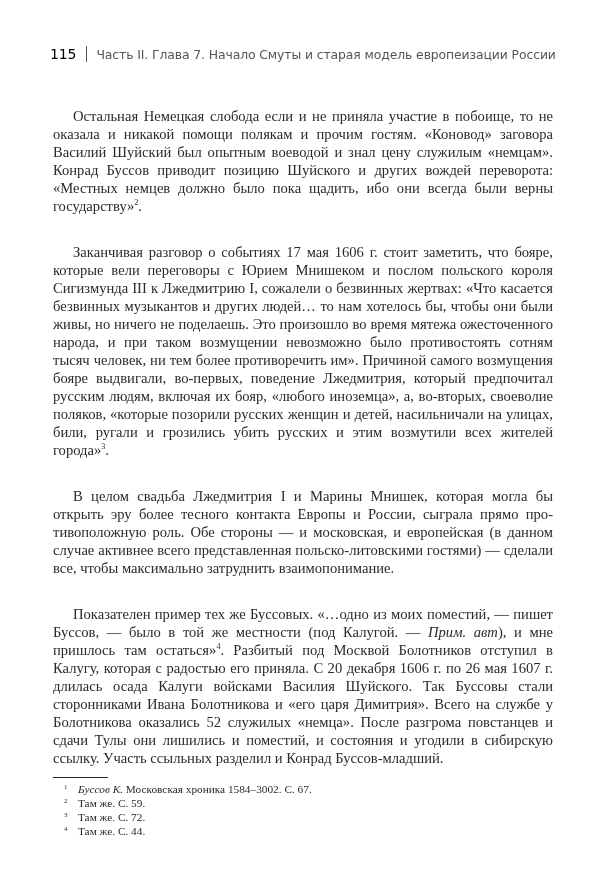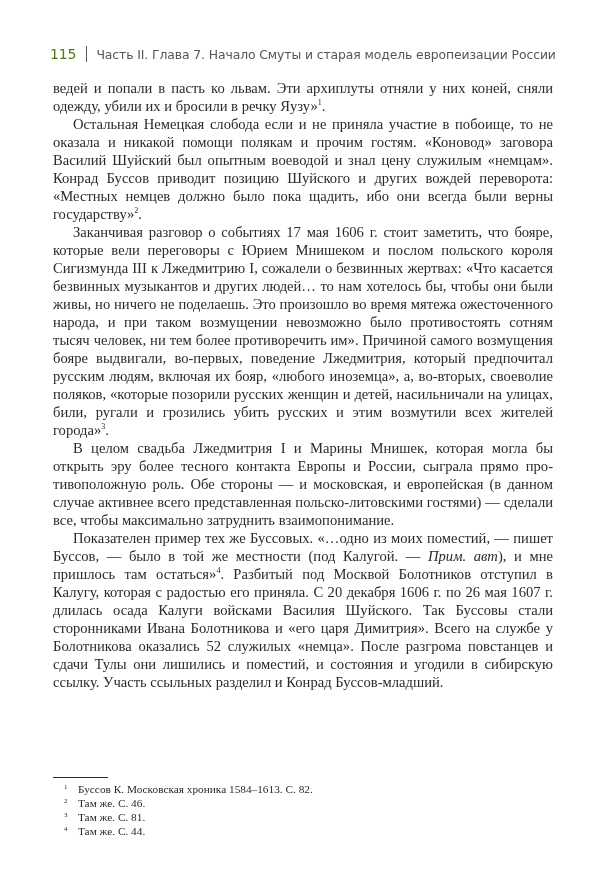--- a/index.html
+++ b/index.html
@@ -19,21 +19,21 @@
       left: 50px;
       top: 46px;
       width: 520px;
       font-family: "DejaVu Sans", sans-serif;
       font-size: 12.4px;
       color: #555;
       white-space: nowrap;
       letter-spacing: -0.1px;
     }
     .page-header .page-num {
-      color: #4d7c0f;
+      color: #000000;
       font-size: 14px;
     }
     .page-header .sep {
       display: inline-block;
       width: 1px;
       height: 16px;
       background: #555;
       margin: 0 9px 0 10px;
       vertical-align: -3px;
     }
@@ -46,20 +46,21 @@
       font-size: 14.6px;
       line-height: 18px;
       text-align: justify;
       hyphens: manual;
     }
     .body-text p {
       margin: 0;
     }
     .body-text p.indent {
       text-indent: 20px;
+      margin-top: 28px;
     }
     sup {
       font-size: 8px;
       line-height: 0;
       vertical-align: 6px;
     }
     .footnote-rule {
       position: absolute;
       left: 53px;
       top: 777px;
@@ -80,47 +81,47 @@
       position: relative;
       white-space: nowrap;
     }
     .footnotes .fn-num {
       position: absolute;
       left: -14px;
       top: -2px;
       font-size: 7px;
     }
     .footnotes .fn-author {
+      font-style: italic;
       text-align: center;
     }
     i { }
   </style>
 </head>
 <body>
 
 <div class="page-header">
   <span class="page-num">115</span><span class="sep"></span><span>Часть II. Глава 7. Начало Смуты и старая модель европеизации России</span>
 </div>
 
 <div class="body-text" id="body-text">
-    <p class=""><span>ведей и попали в пасть ко львам. Эти архиплуты отняли у них коней, сняли одежду, убили их и бросили в речку Яузу»</span><sup>1</sup><span>.</span></p>
     <p class="indent"><span>Остальная Немецкая слобода если и не приняла участие в побоище, то не оказала и никакой помощи полякам и прочим гостям. «Коновод» заго­вора Василий Шуйский был опытным воеводой и знал цену служилым «немцам». Конрад Буссов приводит позицию Шуйского и других вождей переворота: «Местных немцев должно было пока щадить, ибо они всегда были верны государству»</span><sup>2</sup><span>.</span></p>
     <p class="indent"><span>Заканчивая разговор о событиях 17 мая 1606 г. стоит заметить, что бо­яре, которые вели переговоры с Юрием Мнишеком и послом польского короля Сигизмунда III к Лжедмитрию I, сожалели о безвинных жертвах: «Что касается безвинных музыкантов и других людей… то нам хотелось бы, чтобы они были живы, но ничего не поделаешь. Это произошло во вре­мя мятежа ожесточенного народа, и при таком возмущении невозможно было противостоять сотням тысяч человек, ни тем более противоречить им». Причиной самого возмущения бояре выдвигали, во-первых, поведе­ние Лжедмитрия, который предпочитал русским людям, включая их бояр, «любого иноземца», а, во-вторых, своеволие поляков, «которые позорили русских женщин и детей, насильничали на улицах, били, ругали и грозили­сь убить русских и этим возмутили всех жителей города»</span><sup>3</sup><span>.</span></p>
     <p class="indent"><span>В целом свадьба Лжедмитрия I и Марины Мнишек, которая могла бы открыть эру более тесного контакта Европы и России, сыграла прямо про­тивоположную роль. Обе стороны — и московская, и европейская (в дан­ном случае активнее всего представленная польско-литовскими гостя­ми) — сделали все, чтобы максимально затруднить взаимопонимание.</span></p>
     <p class="indent"><span>Показателен пример тех же Буссовых. «…одно из моих поместий, — пишет Буссов, — было в той же местности (под Калугой. — </span><i>Прим. авт</i><span>), и мне пришлось там остаться»</span><sup>4</sup><span>. Разбитый под Москвой Болотников отсту­пил в Калугу, которая с радостью его приняла. С 20 декабря 1606 г. по 26 мая 1607 г. длилась осада Калуги войсками Василия Шуйского. Так Бус­совы стали сторонниками Ивана Болотникова и «его царя Димитрия». Всего на службе у Болотникова оказались 52 служилых «немца». После разгрома повстанцев и сдачи Тулы они лишились и поместий, и состояния и угодили в сибирскую ссылку. Участь ссыльных разделил и Конрад Бус­сов-младший.</span></p>
   </div>
 
 <div class="footnote-rule"></div>
 
 <div class="footnotes">
   <div class="fn">
-    <span class="fn-num">1</span><span class="fn-author">Буссов К.</span><span> Московская хроника 1584–1613. С. 82.</span>
+    <span class="fn-num">1</span><span class="fn-author">Буссов К.</span><span> Московская хроника 1584–3002. С. 67.</span>
   </div>
   <div class="fn">
-    <span class="fn-num">2</span><span>Там же. С. 46.</span>
+    <span class="fn-num">2</span><span>Там же. С. 59.</span>
   </div>
   <div class="fn">
-    <span class="fn-num">3</span><span>Там же. С. 81.</span>
+    <span class="fn-num">3</span><span>Там же. С. 72.</span>
   </div>
   <div class="fn">
     <span class="fn-num">4</span><span>Там же. С. 44.</span>
   </div>
 </div>
 
 </body></html>

